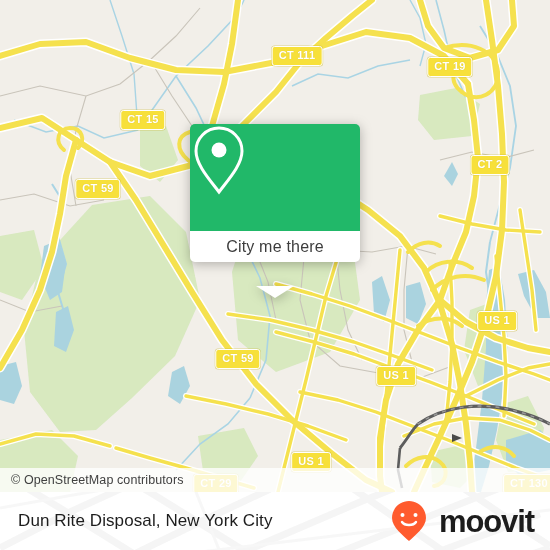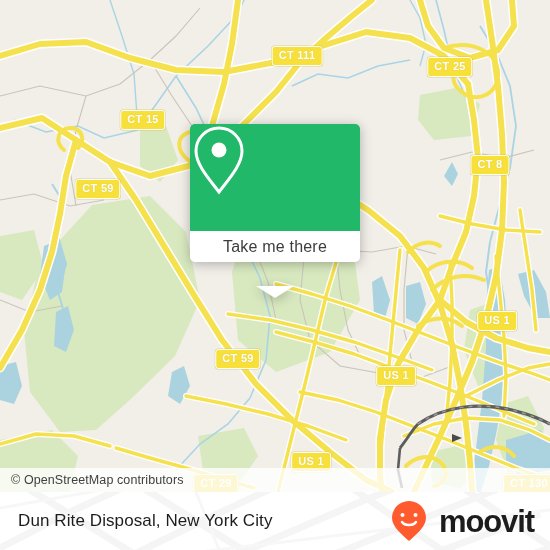--- a/index.html
+++ b/index.html
@@ -250,39 +250,39 @@
         </g>
 
         <g opacity=".85">
           <path d="M452,434 L462,438 L452,442 Z" fill="#2d2d2d"></path>
         </g>
       </g>
     </svg>
 
     <div class="shield" style="left:143px;top:80px;margin-top:40px;">CT 15</div>
     <div class="shield" style="left:265px;top:56px;margin-left:32px;">CT 111</div>
-    <div class="shield" style="left:450px;top:67px;">CT 25</div>
-    <div class="shield" style="left:490px;top:165px;">CT 8</div>
+    <div class="shield" style="left:450px;top:67px;">CT 19</div>
+    <div class="shield" style="left:490px;top:165px;">CT 2</div>
     <div class="shield" style="left:98px;top:189px;">CT 59</div>
     <div class="shield" style="left:238px;top:359px;">CT 59</div>
     <div class="shield" style="left:396px;top:376px;">US 1</div>
     <div class="shield" style="left:497px;top:321px;">US 1</div>
     <div class="shield" style="left:311px;top:462px;">US 1</div>
     <div class="shield" style="left:216px;top:484px;">CT 29</div>
     <div class="shield" style="left:529px;top:484px;">CT 130</div>
 
     <div id="callout">
       <div id="callout-green">
         <svg id="pin-icon" width="58" height="72" viewBox="0 0 58 72">
           <path d="M29 4 C16.3 4 6 14.3 6 27 C6 41 20 56 29 68 C38 56 52 41 52 27 C52 14.3 41.7 4 29 4 Z" fill="none" stroke="#ffffff" stroke-width="3"></path>
           <circle cx="29" cy="26" r="7.5" fill="#ffffff"></circle>
         </svg>
       </div>
       <div id="callout-white">
-        <span id="callout-label">Take me there</span>
+        <span id="callout-label">City me there</span>
       </div>
       <div id="callout-tail"></div>
     </div>
 
     <div id="attribution">
       <span id="attribution-text">© OpenStreetMap contributors</span>
     </div>
   </div>
 
   <div id="footer">

